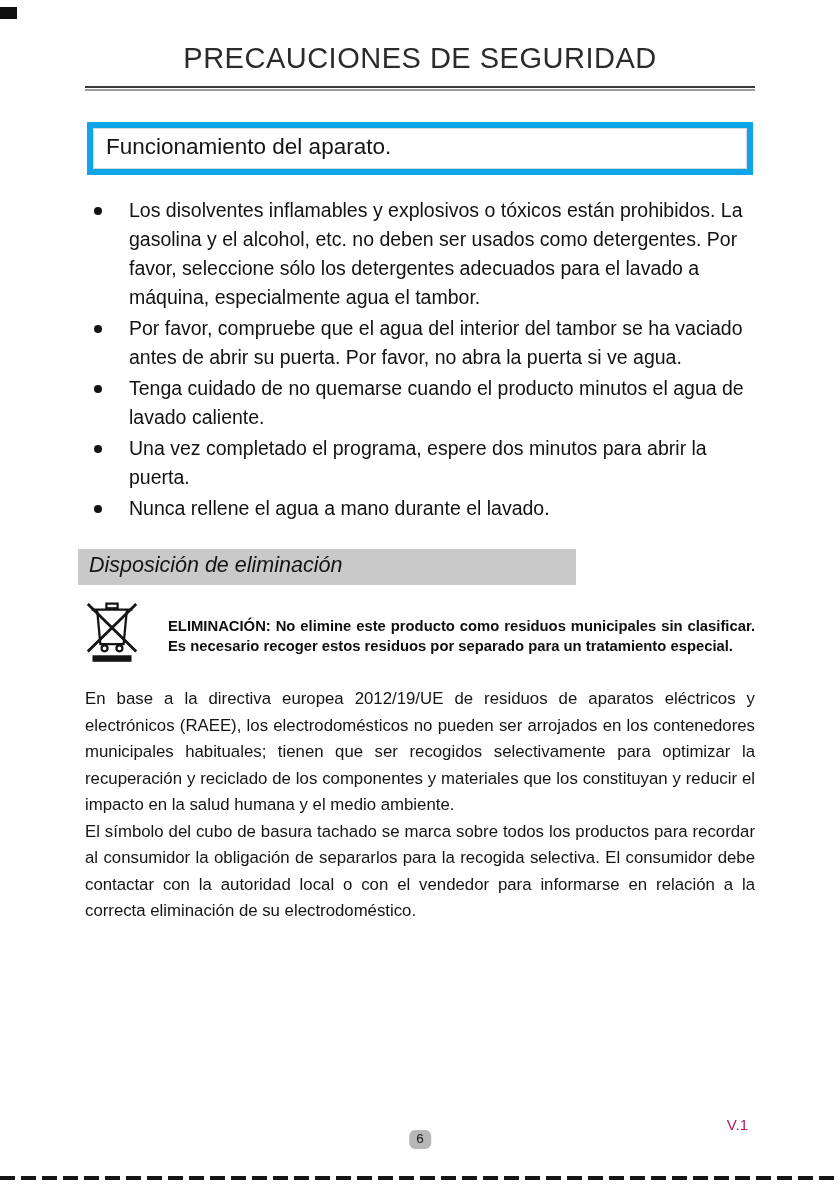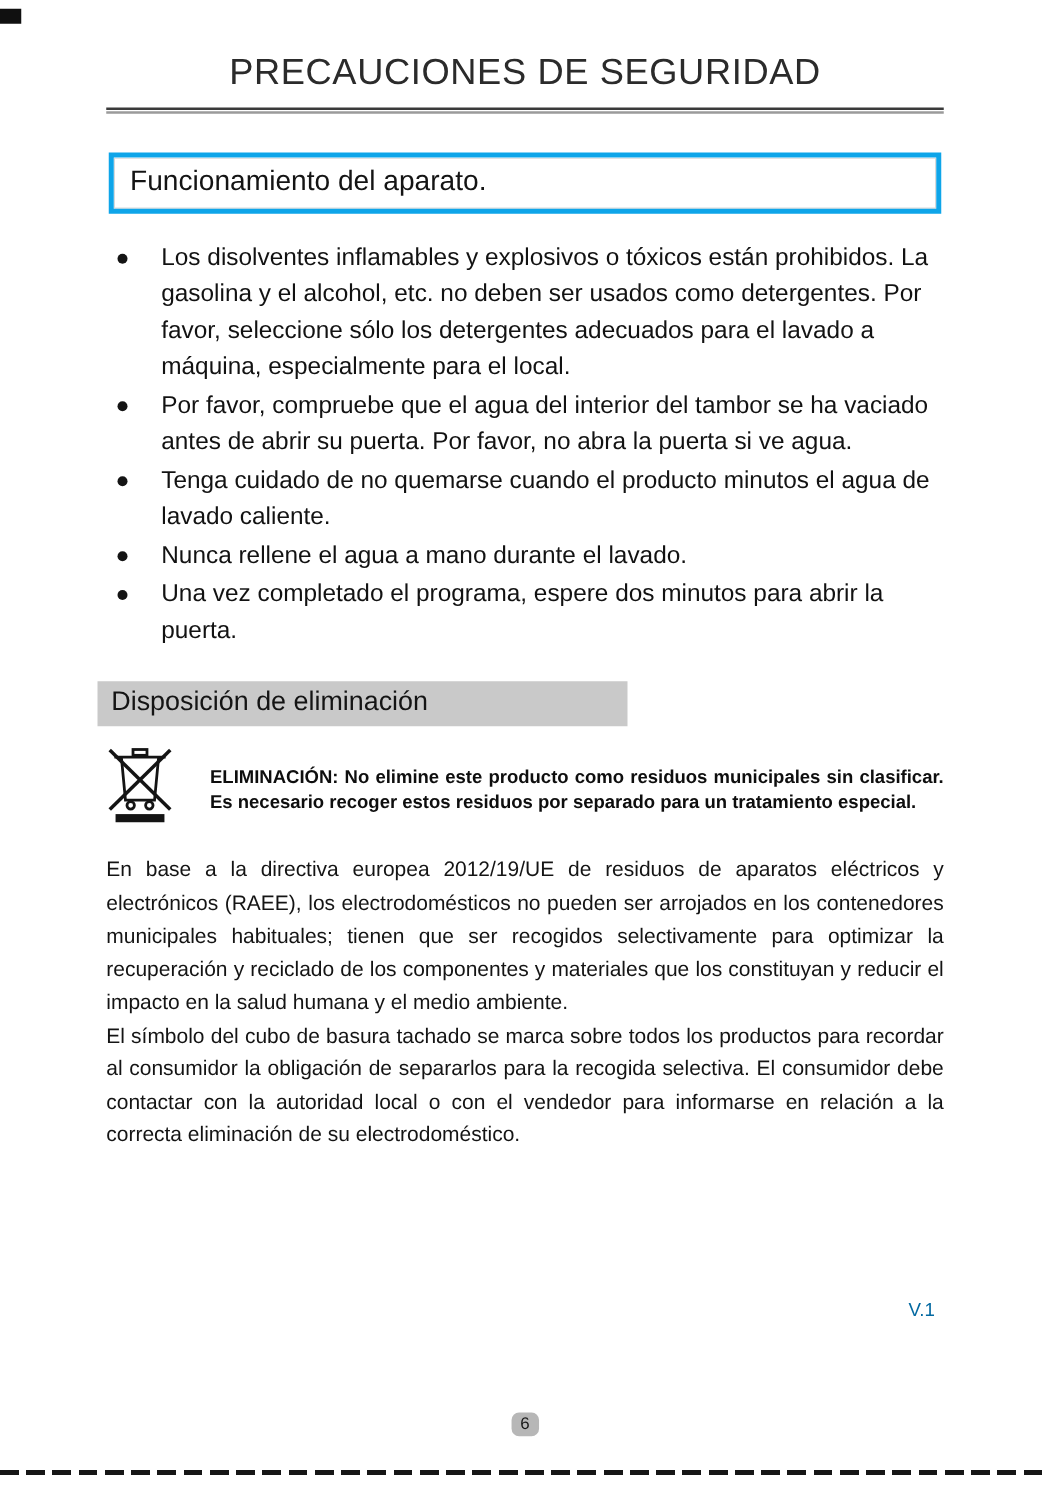--- a/index.html
+++ b/index.html
@@ -25,21 +25,21 @@
     text-align:center;
   }
   .title-rule {
     margin-top:11px;
     height:2px; background:#3a3a3a;
     box-shadow:0 3px 0 #9b9b9b;
   }
 
   .box-heading {
     margin:34px 2px 0 2px;
-    border:4px solid #0ea5e9;
+    border:6px solid #0ea5e9;
     box-shadow:inset 0 0 0 1px #d9d9d9;
     padding:6px 13px 9px;
     font-size:22.5px;
     color:#141414;
   }
 
   .bullets { margin-top:21px; }
   .bullet {
     position:relative;
     padding-left:44px;
@@ -50,25 +50,26 @@
   }
   .bullet .dot {
     position:absolute; left:9px; top:11px;
     width:8px; height:8px; border-radius:50%;
     background:#141414;
   }
 
   .gray-heading {
     margin-top:26px;
     margin-left:-7px;
-    width:424px;
+    width:498px;
     background:#c9c9c9;
     padding:4px 11px 7px;
     font-size:21.5px;
     color:#141414;
+    font-style:italic;
   }
 
   .weee-row { margin-top:15px; display:flex; gap:27px; align-items:center; }
   .weee-icon { flex:0 0 56px; padding-top:1px; }
   .weee-note {
     font-weight:bold;
     font-size:14.8px;
     line-height:20px;
     text-align:justify;
     padding-top:4px;
@@ -76,21 +77,21 @@
   }
 
   .body-copy { margin-top:19px; }
   .body-para {
     font-size:16.8px;
     line-height:26.5px;
     text-align:justify;
     color:#141414;
   }
 
-  .version { position:absolute; right:92px; top:1040px; font-size:15px; color:#0369a1; }
+  .version { position:absolute; right:92px; top:1116px; font-size:15px; color:#be185d; }
   .page-badge {
     position:absolute; left:50%; top:1130px; transform:translateX(-50%);
     background:#b7b7b7; color:#181818;
     border-radius:6px;
     padding:1px 7px 3px;
     font-size:13.5px;
   }
 
   .bottom-edge {
     position:absolute; left:0; right:0; top:1176px; height:4px;
@@ -105,37 +106,37 @@
 
   <div class="content">
     <h1 class="title">PRECAUCIONES DE SEGURIDAD</h1>
     <div class="title-rule"></div>
 
     <div class="box-heading">Funcionamiento del aparato.</div>
 
     <div class="bullets">
       <div class="bullet">
         <span class="dot"></span>
-        <span>Los disolventes inflamables y explosivos o tóxicos están prohibidos. La gasolina y el alcohol, etc. no deben ser usados como detergentes. Por favor, seleccione sólo los detergentes adecuados para el lavado a máquina, especialmente para el local.</span>
+        <span>Los disolventes inflamables y explosivos o tóxicos están prohibidos. La gasolina y el alcohol, etc. no deben ser usados como detergentes. Por favor, seleccione sólo los detergentes adecuados para el lavado a máquina, especialmente agua el tambor.</span>
       </div>
       <div class="bullet">
         <span class="dot"></span>
         <span>Por favor, compruebe que el agua del interior del tambor se ha vaciado antes de abrir su puerta. Por favor, no abra la puerta si ve agua.</span>
       </div>
       <div class="bullet">
         <span class="dot"></span>
         <span>Tenga cuidado de no quemarse cuando el producto minutos el agua de lavado caliente.</span>
       </div>
       <div class="bullet">
         <span class="dot"></span>
-        <span>Nunca rellene el agua a mano durante el lavado.</span>
+        <span>Una vez completado el programa, espere dos minutos para abrir la puerta.</span>
       </div>
       <div class="bullet">
         <span class="dot"></span>
-        <span>Una vez completado el programa, espere dos minutos para abrir la puerta.</span>
+        <span>Nunca rellene el agua a mano durante el lavado.</span>
       </div>
     </div>
 
     <div class="gray-heading">Disposición de eliminación</div>
 
     <div class="weee-row">
       <span class="weee-icon">
         <svg viewBox="0 0 58 66" width="54" height="62" aria-hidden="true">
           <g stroke="#141414" fill="none" stroke-width="2.4">
             <rect x="23" y="2.5" width="12" height="5"></rect>

